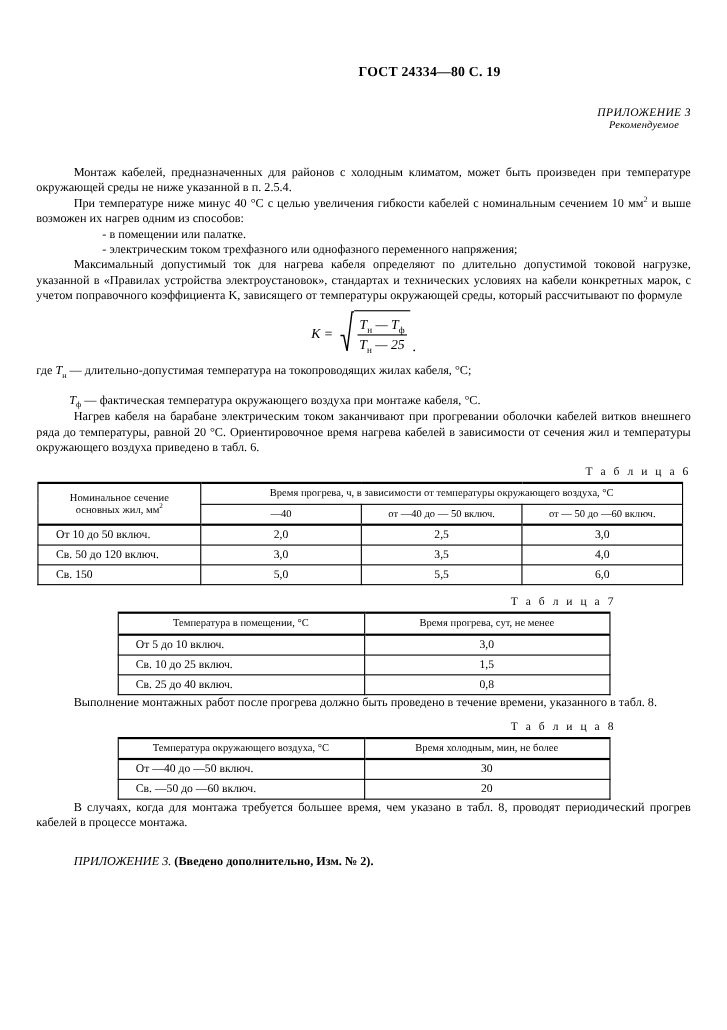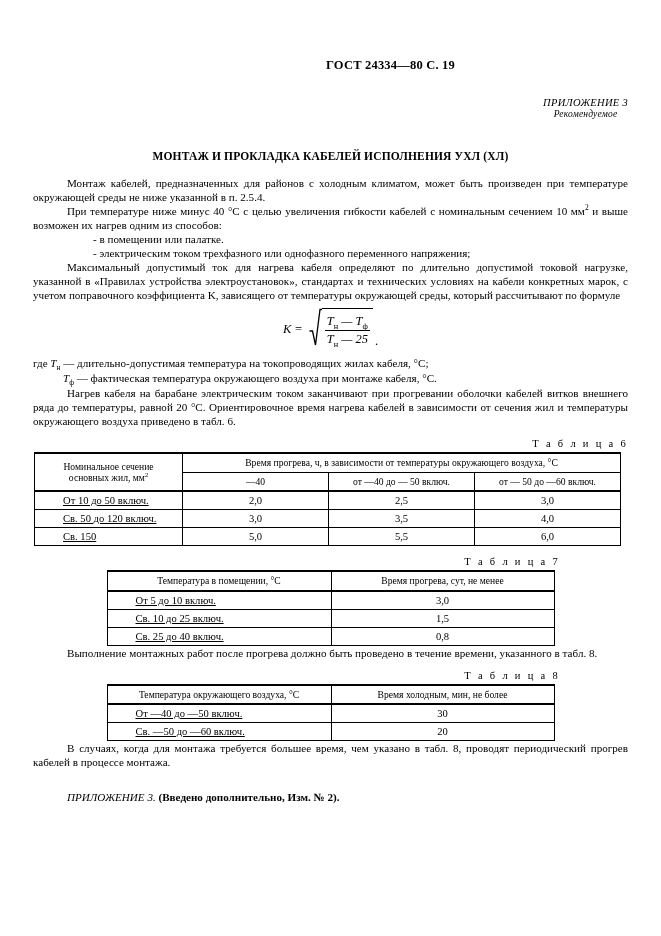--- a/index.html
+++ b/index.html
@@ -121,21 +121,21 @@
   .frac .num { padding: 1px 2px 1px 2px; }
   .frac .den { border-top: 1.1px solid #000; padding: 1px 2px 0 2px; }
   .sub { font-size: 0.66em; vertical-align: sub; line-height: 0; font-style: normal;}
   .after-formula { font-style: normal; align-self: flex-end; padding-bottom: 2px; margin-left: 2px;}
   
   .where {
     font-size: 11.1px;
     line-height: 1.35;
     margin: 0;
   }
-  .where .row2 { padding-left: 30px; }
+  .where .row2 { padding-left: 30px; margin-top: 12px; }
   
   .table-caption {
     font-size: 10.5px;
     text-align: right;
     letter-spacing: 2.3px;
     margin: 10px 0 3px 0;
   }
   table.gost {
     border-collapse: collapse;
     font-size: 10.2px;
@@ -144,21 +144,21 @@
   table.gost.t6 { width: 586px; margin: 0 0 0 1px; }
   table.gost.t78 { width: 447px; margin: 0 auto; }
   table.gost td, table.gost th {
     border: 0.8px solid #000;
     padding: 3px 5px;
     font-weight: normal;
     vertical-align: middle;
   }
   table.gost th { text-align: center; line-height: 1.2; font-size: 9.6px; }
   table.gost .thick-top { border-top: 2.2px solid #000; }
-  table.gost td.leftcell { text-align: left; padding-left: 28px; font-size: 10.6px; text-decoration: underline; }
+  table.gost td.leftcell { text-align: left; padding-left: 16px; font-size: 10.6px; }
   table.gost td.valcell { text-align: center; font-size: 10.6px; }
   .note-para { margin-top: 12px; }
   .final-note {
     font-size: 11.1px;
     margin: 22px 0 0 0;
     text-indent: 34px;
   }
   .final-note .ital { font-style: italic; }
 </style>
 </head>
@@ -168,21 +168,20 @@
 
   <div class="page-header">ГОСТ 24334—80 С. 19</div>
 
   <div class="appendix-block">
     <div class="appendix-title">ПРИЛОЖЕНИЕ 3</div>
     <div class="appendix-sub">Рекомендуемое</div>
   </div>
 
   <div class="content">
 
-    <h1 class="doc-title">МОНТАЖ И ПРОКЛАДКА КАБЕЛЕЙ ИСПОЛНЕНИЯ УХЛ (ХЛ)</h1>
 
     <p class="para">Монтаж кабелей, предназначенных для районов с холодным климатом, может быть произведен при температуре окружающей среды не ниже указанной в п. 2.5.4.</p>
 
     <p class="para"><span>При температуре ниже минус 40 °С с целью увеличения гибкости кабелей с номинальным сечением 10 мм</span><sup>2</sup><span> и выше возможен их нагрев одним из способов:</span></p>
 
     <p class="dash">- в помещении или палатке.</p>
     <p class="dash">- электрическим током трехфазного или однофазного переменного напряжения;</p>
 
     <p class="para">Максимальный допустимый ток для нагрева кабеля определяют по длительно допустимой токовой нагрузке, указанной в «Правилах устройства электроустановок», стандартах и технических условиях на кабели конкретных марок, с учетом поправочного коэффициента K, зависящего от температуры окружающей среды, который рассчитывают по формуле</p>
 

